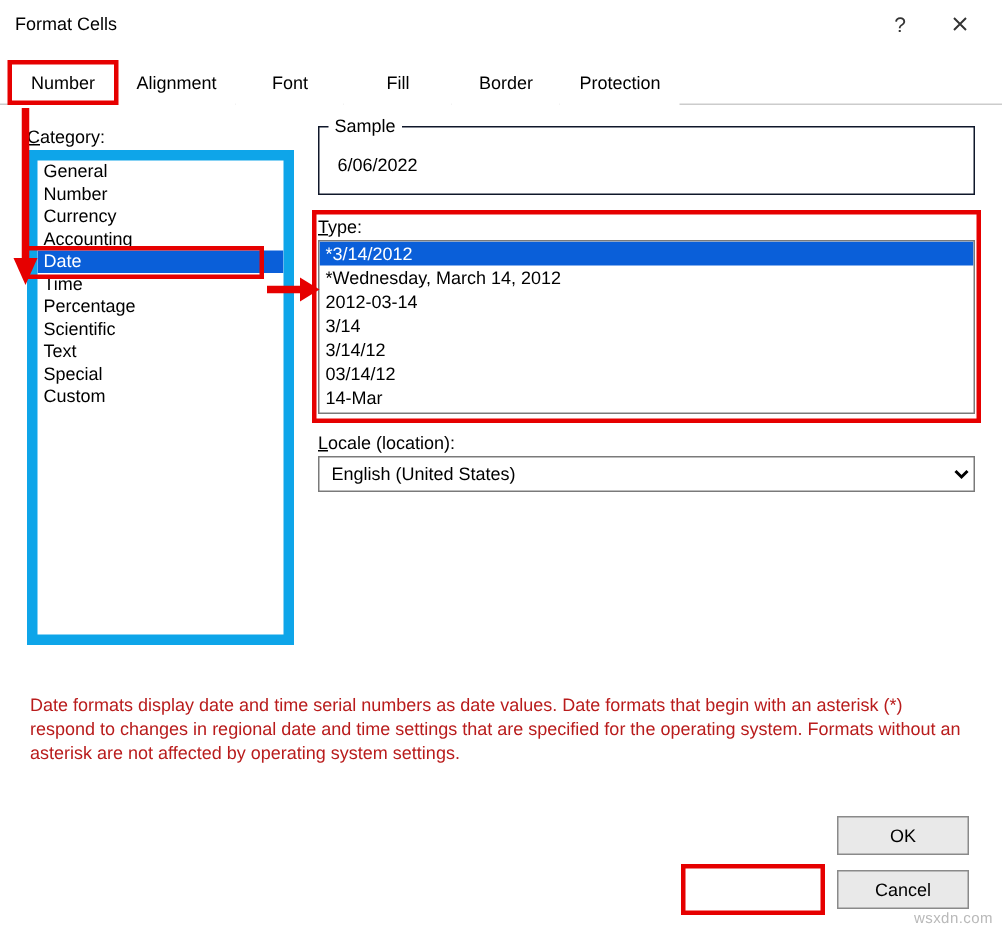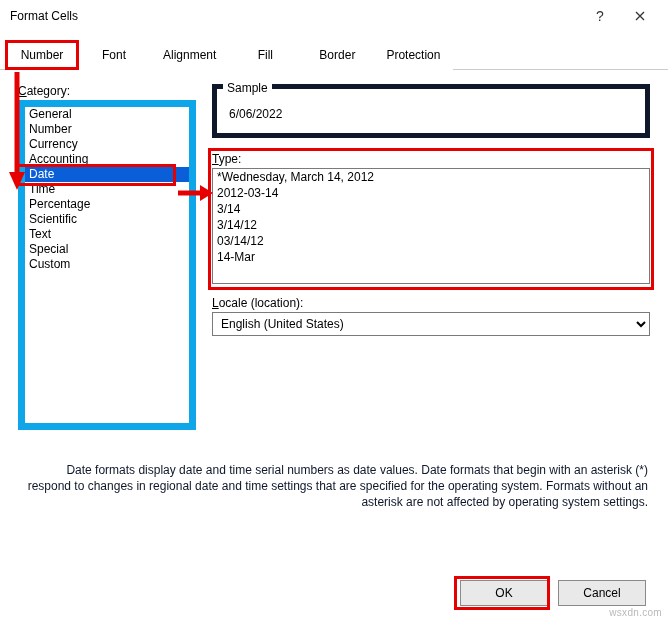--- a/index.html
+++ b/index.html
@@ -80,21 +80,21 @@
     padding: 0px 4px;
     line-height: 15px;
     white-space: nowrap;
   }
   .listbox .item.selected {
     background: #0a5fd9;
     color: #fff;
   }
   .right-col { flex: 1; }
   .sample-group {
-    border: 5px solid #0f172a;
+    border: 1px solid #0f172a;
     padding: 16px 10px 10px 10px;
     margin-bottom: 14px;
     position: relative;
   }
   .sample-group .legend {
     position: absolute;
     top: -8px; left: 6px;
     background: #fff;
     padding: 0 4px;
     font-size: 12px;
@@ -127,30 +127,30 @@
     width: 100%;
     font-size: 12px;
     height: 24px;
     border: 1px solid #7a7a7a;
     background: #fff;
     padding: 0 4px;
   }
   .desc {
     padding: 4px 20px 10px 20px;
     font-size: 12px;
-    color: #0f172a;
+    color: #b91c1c;
     line-height: 1.35;
-    text-align: right;
   }
   .footer {
     position: absolute;
     bottom: 18px;
     right: 22px;
     display: flex;
     gap: 10px;
+    flex-direction: column;
   }
   .dlg-btn {
     min-width: 88px;
     height: 26px;
     border: 1px solid #8a8a8a;
     background: #e9e9e9;
     font-size: 12px;
     display: flex; align-items: center; justify-content: center;
   }
   .hl-ok {
@@ -194,22 +194,22 @@
     <span>
       <svg width="10" height="10" viewBox="0 0 10 10">
           <path d="M1 1 L9 9 M9 1 L1 9" stroke="#333" stroke-width="1.3"></path>
         </svg>
     </span>
   </div>
 </div>
 
 <div class="tabs">
   <div class="tab active"><span>Number</span></div>
+  <div class="tab"><span>Alignment</span></div>
   <div class="tab"><span>Font</span></div>
-  <div class="tab"><span>Alignment</span></div>
   <div class="tab"><span>Fill</span></div>
   <div class="tab"><span>Border</span></div>
   <div class="tab"><span>Protection</span></div>
 </div>
 
 <div class="hl-tab" style="left:5px; top:40px; width:74px; height:30px;"></div>
 
 <div class="body">
   <div class="left-col">
     <span class="label-u">Category:</span>
@@ -229,20 +229,21 @@
   </div>
   <div class="right-col">
     <div class="sample-group">
       <span class="legend">Sample</span>
       <div style="padding:2px 2px;">6/06/2022</div>
     </div>
 
     <div class="type-wrap">
       <span class="label-u" style="display:block; margin-bottom:2px;">Type:</span>
       <div class="type-list" id="typebox">
+          <div class="item selected">*3/14/2012</div>
           <div class="item">*Wednesday, March 14, 2012</div>
           <div class="item">2012-03-14</div>
           <div class="item">3/14</div>
           <div class="item">3/14/12</div>
           <div class="item">03/14/12</div>
           <div class="item">14-Mar</div>
         </div>
       <div class="hl-type" style="left:-4px; top:-4px; right:-4px; height:142px;"></div>
     </div>
 

